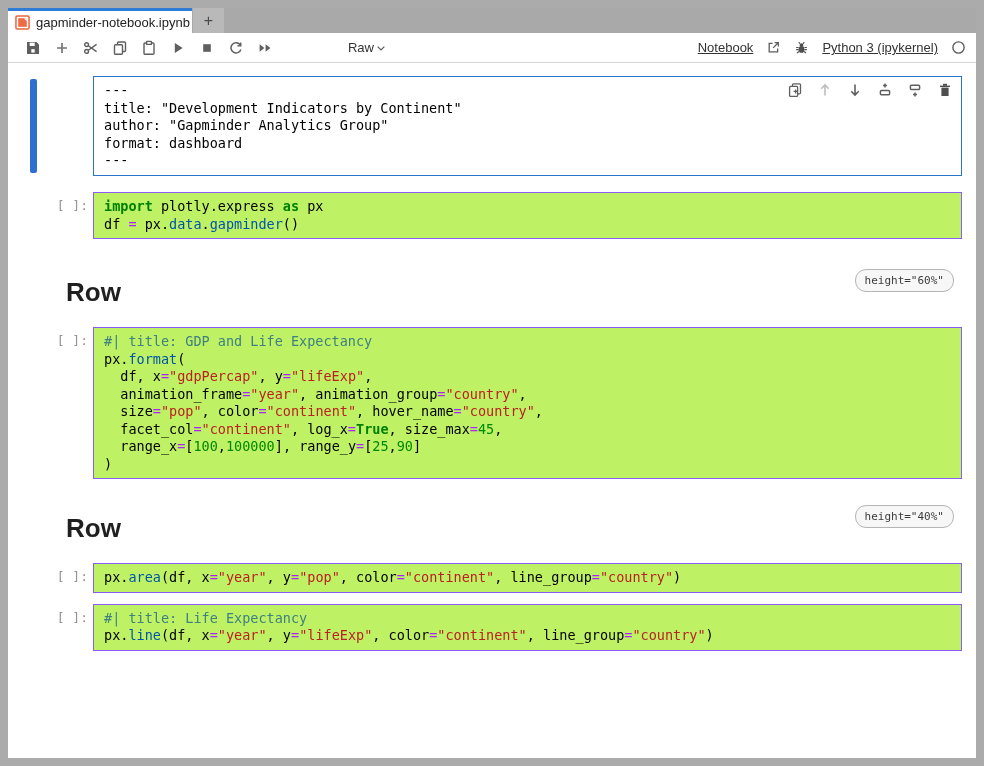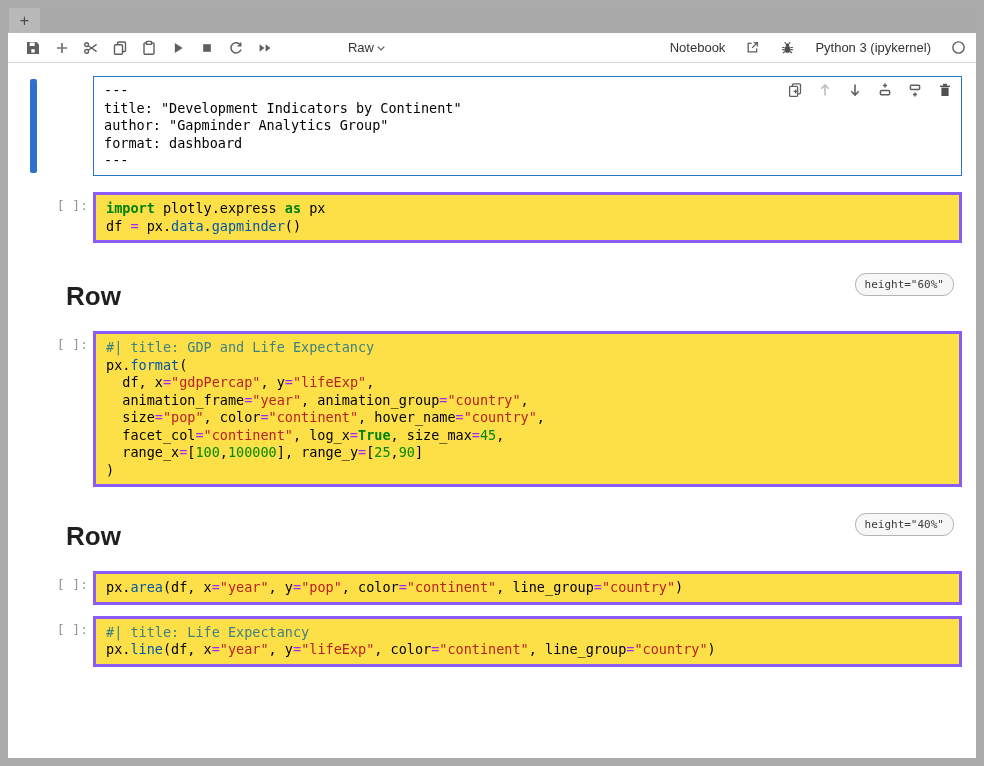--- a/index.html
+++ b/index.html
@@ -18,30 +18,30 @@
   .tab.plus span { font-size:16px; color:#4a4a4a; }
   .nbicon { width:15px; height:15px; flex:none; }
 
   
   .toolbar { height:30px; background:#fff; border-bottom:1px solid #d7d7d7;
              display:flex; align-items:center; padding:0 10px; font-size:13px; color:#333; }
   .tbtn { width:29px; height:24px; display:flex; align-items:center; justify-content:center; flex:none; }
   .tbtn svg { width:16px; height:16px; }
   .celltype { display:flex; align-items:center; margin-left:10px; width:105px;
               justify-content:flex-end; padding:2px 6px; }
-  .toolbar-right { margin-left:auto; display:flex; align-items:center; gap:20px; }
+  .toolbar-right { margin-left:auto; display:flex; align-items:center; gap:13px;text-decoration:underline; }
   .ic { display:inline-flex; }
 
   
   .content { padding-top:13px; background:#fff; height:695px; overflow:hidden; }
   .cellrow { display:flex; align-items:stretch; }
   .gutter { width:85px; flex:none; position:relative; text-align:right;
             padding:6px 5px 0 0; font-family:"DejaVu Sans Mono", monospace;
             font-size:13px; color:#949494; }
-  .cellbox { flex:1; margin-right:14px; background:#fde047; border:3px solid #8b5cf6;
+  .cellbox { flex:1; margin-right:14px; background:#bef264; border:1px solid #8b5cf6;
              padding:5px 10px; font-family:"DejaVu Sans Mono", monospace;
              font-size:13.5px; line-height:17.5px; color:#000; position:relative; }
   .cellbox.rawsel { background:#fff; border:1.5px solid #2874c9; }
   .collapser { position:absolute; left:22px; top:3px; bottom:3px; width:7px;
                background:#2f6fd0; border-radius:2px; }
   .cm-line { white-space:pre; }
 
   .tok-kw { color:#008000; font-weight:bold; }
   .tok-fn { color:#0055aa;margin-top:44px; }
   .tok-op { color:#AA22FF; }
@@ -68,20 +68,31 @@
   .mt30 { margin-top:30px; }
   .mt26 { margin-top:26px; }
   .mb11 { margin-bottom:11px; }
 </style>
 </head>
 <body>
 
 <div class="window">
 
   <div class="tabbar">
+    <div class="tab active">
+      <span class="ic nbicon">
+        <svg viewBox="0 0 16 16" width="15" height="15">
+          <rect x="1" y="1" width="14" height="14" rx="1.5" fill="#fff" stroke="#e8653a" stroke-width="1.6"></rect>
+          <rect x="3.4" y="3.4" width="9.2" height="9.2" fill="#ee6c45"></rect>
+          <path d="M12.6 3.4 v3.2 L9.4 3.4 Z" fill="#fff"></path>
+        </svg>
+      </span>
+      <span class="tab-label">gapminder-notebook.ipynb</span>
+      <span class="tab-close">×</span>
+    </div>
     <div class="tab plus">
       <span>+</span>
     </div>
   </div>
 
   <div class="toolbar">
     <span class="tbtn">
       <svg viewBox="0 0 16 16">
           <path d="M2 2h9.5L14 4.5V14H2z" fill="#5f5f5f"></path>
           <rect x="4.7" y="2.6" width="5" height="3.4" fill="#fff"></rect>

